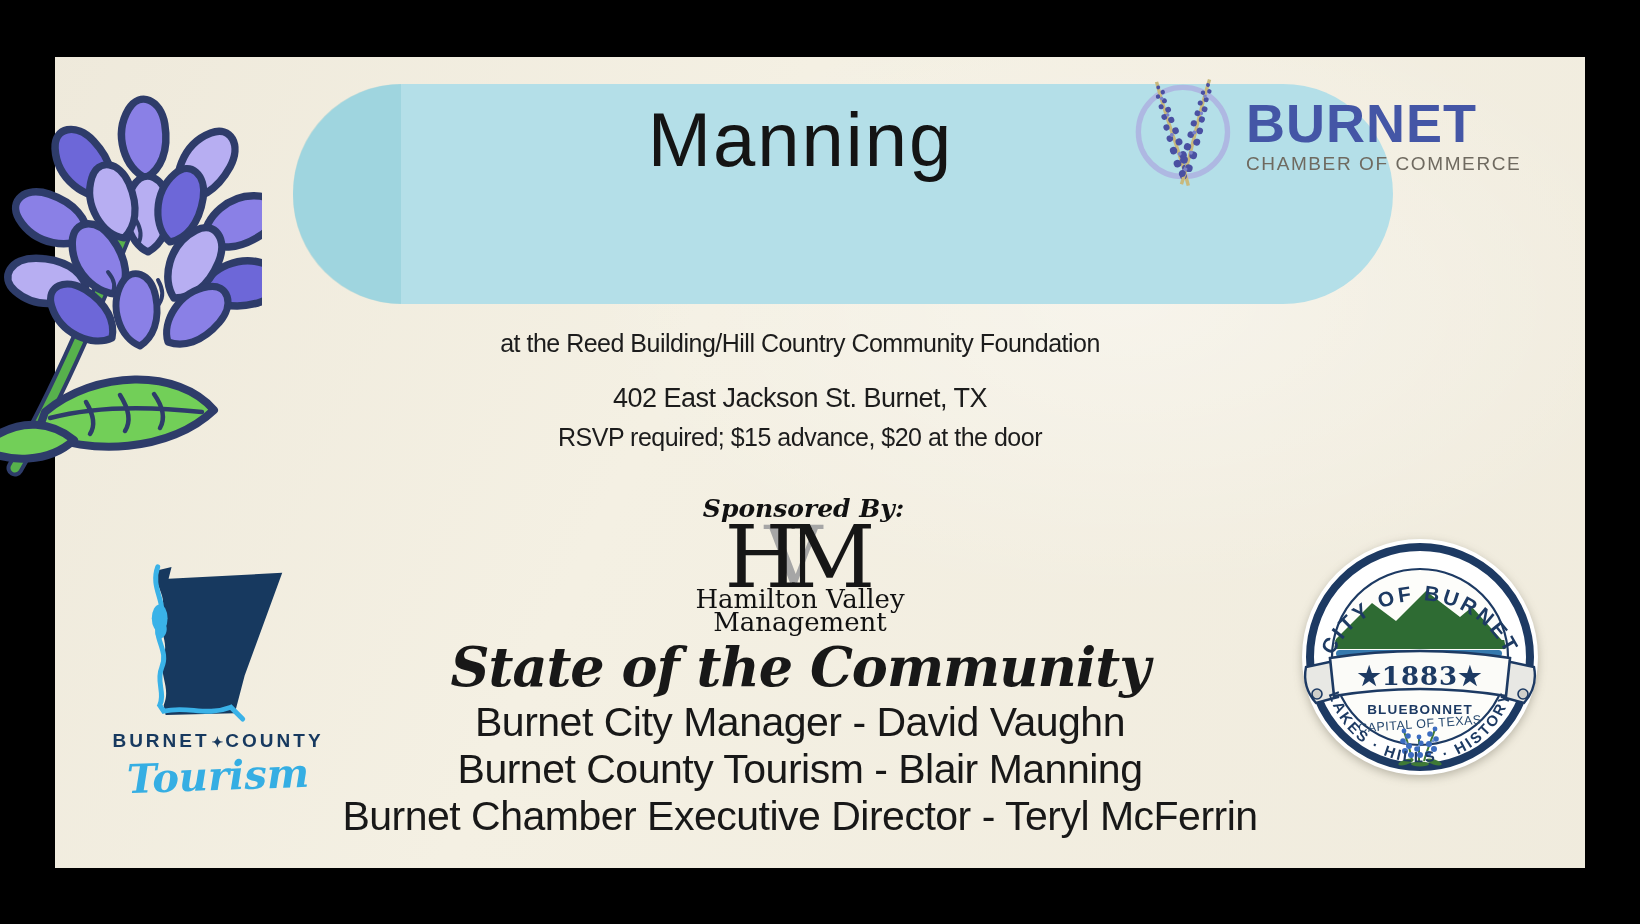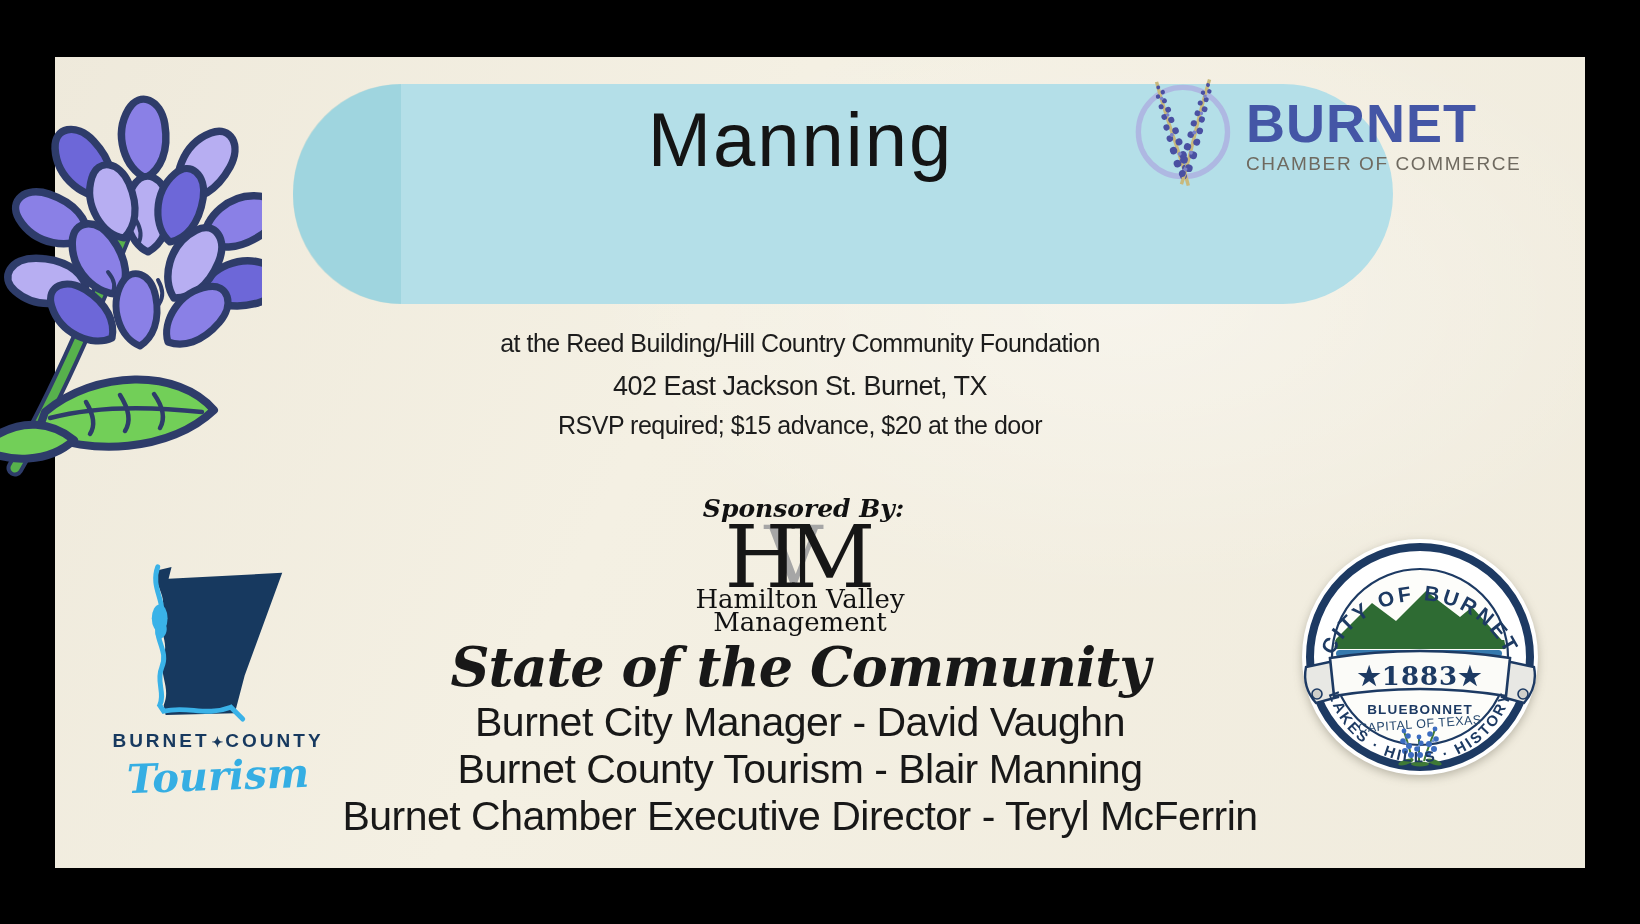--- a/index.html
+++ b/index.html
@@ -40,21 +40,21 @@
   .chamber-tagline {
     font-size:19px; line-height:22px; color:#6f6a60; letter-spacing:1.6px; margin-top:3px;
   }
   
   .center-col {
     position:absolute; left:0; top:261px; width:1490px; text-align:center;
     color:#1c1c1c; letter-spacing:-0.5px;
   }
   .detail-date { font-size:37px; line-height:44px; }
   .detail-loc  { font-size:25px; line-height:37px; margin-top:7px; }
-  .detail-addr { font-size:27px; line-height:33px; margin-top:8px; }
+  .detail-addr { font-size:27px; line-height:33px; margin-top:20px; }
   .detail-rsvp { font-size:25px; line-height:31px; margin-top:7px; }
   
   .sponsor { position:absolute; left:0; top:438px; width:1490px; text-align:center; color:#111; }
   .sponsor-label {
     font-family:"DejaVu Serif", serif; font-style:italic; font-weight:bold;
     font-size:25px; line-height:28px;padding-left:7px;
   }
   .monogram {
     height:62px; display:flex; justify-content:center; align-items:center;
     font-family:"DejaVu Serif", serif; margin-top:3px;

